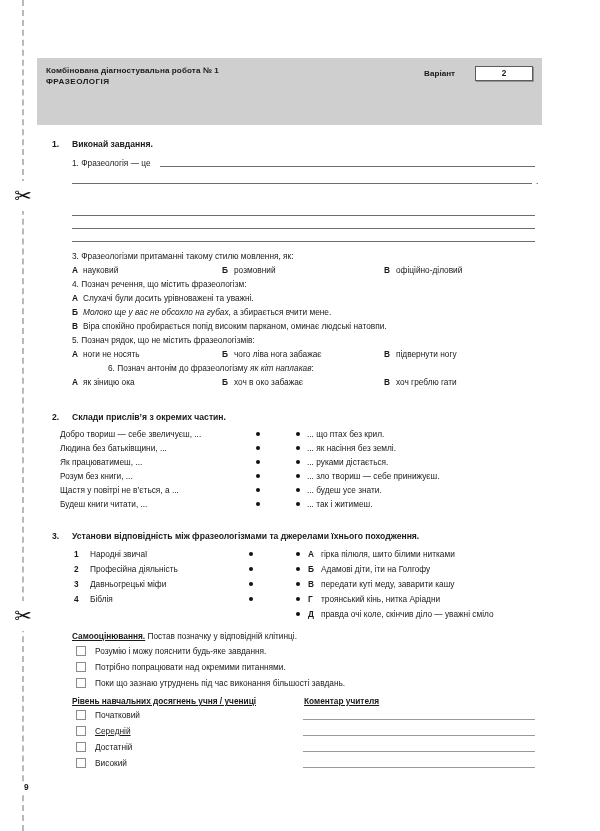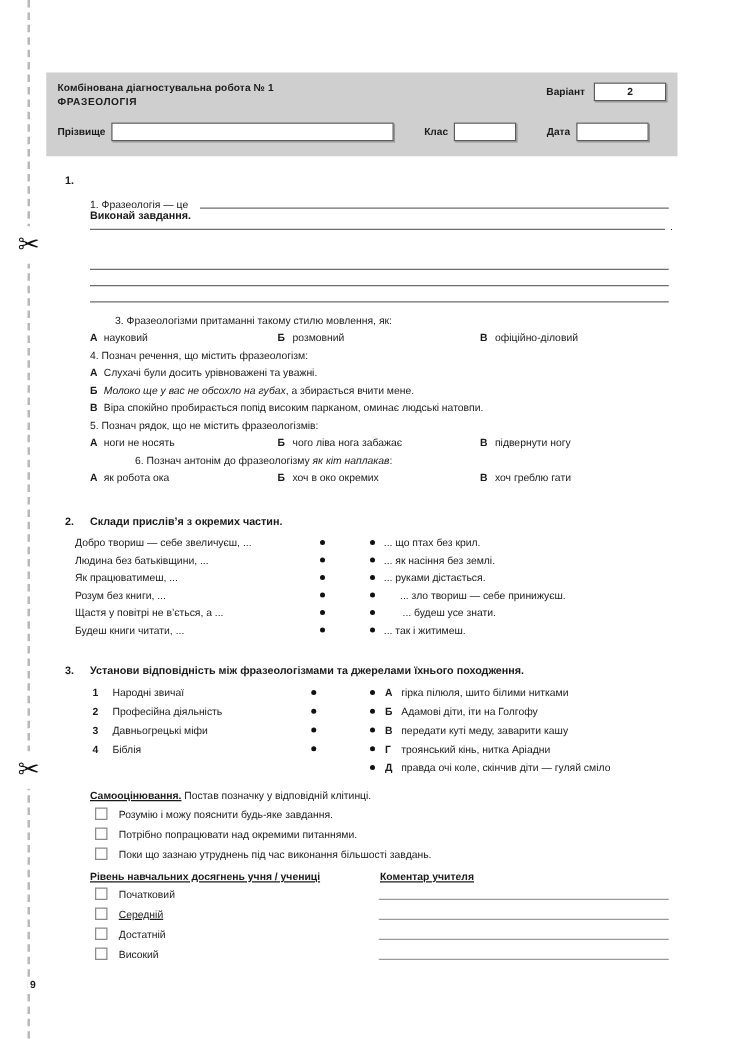--- a/index.html
+++ b/index.html
@@ -65,21 +65,21 @@
     letter-spacing: .1px;
   }
   .hdr-line2 {
     font-size: 8.1px;
     font-weight: bold;
     letter-spacing: .45px;
   }
   .variant-group {
     display: flex;
     align-items: center;
-    gap: 7px;
+    gap: 20px;
     margin-top: 1px;
   }
   .variant-label {
     font-size: 8.1px;
     font-weight: bold;
   }
   .field-box {
     background: #ffffff;
     border: 1px solid #5b5b5b;
     box-shadow: 1px 1px 0 rgba(90,90,90,.5);
@@ -192,43 +192,35 @@
     <div class="hdr-title-row">
       <div class="hdr-titles">
         <div class="hdr-line1">Комбінована діагностувальна робота № 1</div>
         <div class="hdr-line2">ФРАЗЕОЛОГІЯ</div>
       </div>
       <div class="variant-group">
         <span class="variant-label">Варіант</span>
         <span class="field-box variant-box">2</span>
       </div>
     </div>
-    <div class="hdr-fields-row">
-      <span class="f-label">Прізвище</span>
-      <span class="field-box surname-box"></span>
-      <span class="f-label sp-a">Клас</span>
-      <span class="field-box klas-box"></span>
-      <span class="f-label sp-b">Дата</span>
-      <span class="field-box data-box"></span>
-    </div>
   </div>
 
   <div class="q-num" style="left:52px; top:139px;">1.</div>
-  <div class="q-head" style="left:72px; top:139px;margin-top:28px;">Виконай завдання.</div>
+  <div class="q-head" style="left:72px; top:139px;">Виконай завдання.</div>
 
   <div class="t" style="left:72px; top:158px;">1. Фразеологія — це</div>
   <div class="rule" style="left:160px; top:166px; width:375px;"></div>
   <div class="rule" style="left:72px; top:183px; width:460px;"></div>
   <div class="dot-end" style="left:536px; top:176px;">.</div>
 
   <div class="rule" style="left:72px; top:215px; width:463px;"></div>
   <div class="rule" style="left:72px; top:228px; width:463px;"></div>
   <div class="rule" style="left:72px; top:241px; width:463px;"></div>
 
-  <div class="t" style="left:72px; top:251px;margin-left:20px;">3. Фразеологізми притаманні такому стилю мовлення, як:</div>
+  <div class="t" style="left:72px; top:251px;">3. Фразеологізми притаманні такому стилю мовлення, як:</div>
   <div class="opt-letter" style="left:72px; top:265px;">А</div>
   <div class="t" style="left:83px; top:265px;">науковий</div>
   <div class="opt-letter" style="left:222px; top:265px;">Б</div>
   <div class="t" style="left:234px; top:265px;">розмовний</div>
   <div class="opt-letter" style="left:384px; top:265px;">В</div>
   <div class="t" style="left:396px; top:265px;">офіційно-діловий</div>
 
   <div class="t" style="left:72px; top:279px;">4. Познач речення, що містить фразеологізм:</div>
   <div class="opt-letter" style="left:72px; top:293px;">А</div>
   <div class="t" style="left:83px; top:293px;">Слухачі були досить урівноважені та уважні.</div>
@@ -240,23 +232,23 @@
   <div class="t" style="left:72px; top:335px;">5. Познач рядок, що не містить фразеологізмів:</div>
   <div class="opt-letter" style="left:72px; top:349px;">А</div>
   <div class="t" style="left:83px; top:349px;">ноги не носять</div>
   <div class="opt-letter" style="left:222px; top:349px;">Б</div>
   <div class="t" style="left:234px; top:349px;">чого ліва нога забажає</div>
   <div class="opt-letter" style="left:384px; top:349px;">В</div>
   <div class="t" style="left:396px; top:349px;">підвернути ногу</div>
 
   <div class="t" style="left:72px; top:363px;margin-left:36px;"><span>6. Познач антонім до фразеологізму </span><i>як кіт наплакав</i><span>:</span></div>
   <div class="opt-letter" style="left:72px; top:377px;">А</div>
-  <div class="t" style="left:83px; top:377px;">як робота ока</div>
+  <div class="t" style="left:83px; top:377px;">як зіницю ока</div>
   <div class="opt-letter" style="left:222px; top:377px;">Б</div>
-  <div class="t" style="left:234px; top:377px;">хоч в око окремих</div>
+  <div class="t" style="left:234px; top:377px;">хоч в око забажає</div>
   <div class="opt-letter" style="left:384px; top:377px;">В</div>
   <div class="t" style="left:396px; top:377px;">хоч греблю гати</div>
 
   <div class="q-num" style="left:52px; top:412px;">2.</div>
   <div class="q-head" style="left:72px; top:412px;">Склади прислів’я з окремих частин.</div>
 
   <div class="t" style="left:60px; top:429px;">Добро твориш — себе звеличуєш, ...</div>
   <div class="t" style="left:60px; top:443px;">Людина без батьківщини, ...</div>
   <div class="t" style="left:60px; top:457px;">Як працюватимеш, ...</div>
   <div class="t" style="left:60px; top:471px;">Розум без книги, ...</div>
@@ -273,22 +265,22 @@
   <div class="bullet" style="left:296px; top:432px;"></div>
   <div class="bullet" style="left:296px; top:446px;"></div>
   <div class="bullet" style="left:296px; top:460px;"></div>
   <div class="bullet" style="left:296px; top:474px;"></div>
   <div class="bullet" style="left:296px; top:488px;"></div>
   <div class="bullet" style="left:296px; top:502px;"></div>
 
   <div class="t" style="left:307px; top:429px;">... що птах без крил.</div>
   <div class="t" style="left:307px; top:443px;">... як насіння без землі.</div>
   <div class="t" style="left:307px; top:457px;">... руками дістається.</div>
-  <div class="t" style="left:320px; top:471px;">... зло твориш — себе принижуєш.</div>
-  <div class="t" style="left:322px; top:485px;">... будеш усе знати.</div>
+  <div class="t" style="left:307px; top:471px;">... зло твориш — себе принижуєш.</div>
+  <div class="t" style="left:307px; top:485px;">... будеш усе знати.</div>
   <div class="t" style="left:307px; top:499px;">... так і житимеш.</div>
 
   <div class="q-num" style="left:52px; top:531px;">3.</div>
   <div class="q-head" style="left:72px; top:531px;">Установи відповідність між фразеологізмами та джерелами їхнього походження.</div>
 
   <div class="sub-num" style="left:74px; top:549px;">1</div>
   <div class="t" style="left:90px; top:549px;">Народні звичаї</div>
   <div class="sub-num" style="left:74px; top:564px;">2</div>
   <div class="t" style="left:90px; top:564px;">Професійна діяльність</div>
   <div class="sub-num" style="left:74px; top:579px;">3</div>
@@ -309,21 +301,21 @@
 
   <div class="opt-letter" style="left:308px; top:549px;">А</div>
   <div class="t" style="left:321px; top:549px;">гірка пілюля, шито білими нитками</div>
   <div class="opt-letter" style="left:308px; top:564px;">Б</div>
   <div class="t" style="left:321px; top:564px;">Адамові діти, іти на Голгофу</div>
   <div class="opt-letter" style="left:308px; top:579px;">В</div>
   <div class="t" style="left:321px; top:579px;">передати куті меду,  заварити кашу</div>
   <div class="opt-letter" style="left:308px; top:594px;">Г</div>
   <div class="t" style="left:321px; top:594px;">троянський кінь, нитка Аріадни</div>
   <div class="opt-letter" style="left:308px; top:609px;">Д</div>
-  <div class="t" style="left:321px; top:609px;">правда очі коле, скінчив діти — гуляй сміло</div>
+  <div class="t" style="left:321px; top:609px;">правда очі коле, скінчив діло — уважні сміло</div>
 
   <div class="t" style="left:72px; top:631px;"><b>Самооцінювання.</b><span> Постав позначку у відповідній клітинці.</span></div>
 
   <div class="cbox" style="left:76px; top:646px;"></div>
   <div class="t" style="left:95px; top:646px;">Розумію і можу пояснити будь-яке завдання.</div>
   <div class="cbox" style="left:76px; top:662px;"></div>
   <div class="t" style="left:95px; top:662px;">Потрібно попрацювати над окремими питаннями.</div>
   <div class="cbox" style="left:76px; top:678px;"></div>
   <div class="t" style="left:95px; top:678px;">Поки що зазнаю утруднень під час виконання більшості завдань.</div>
 

